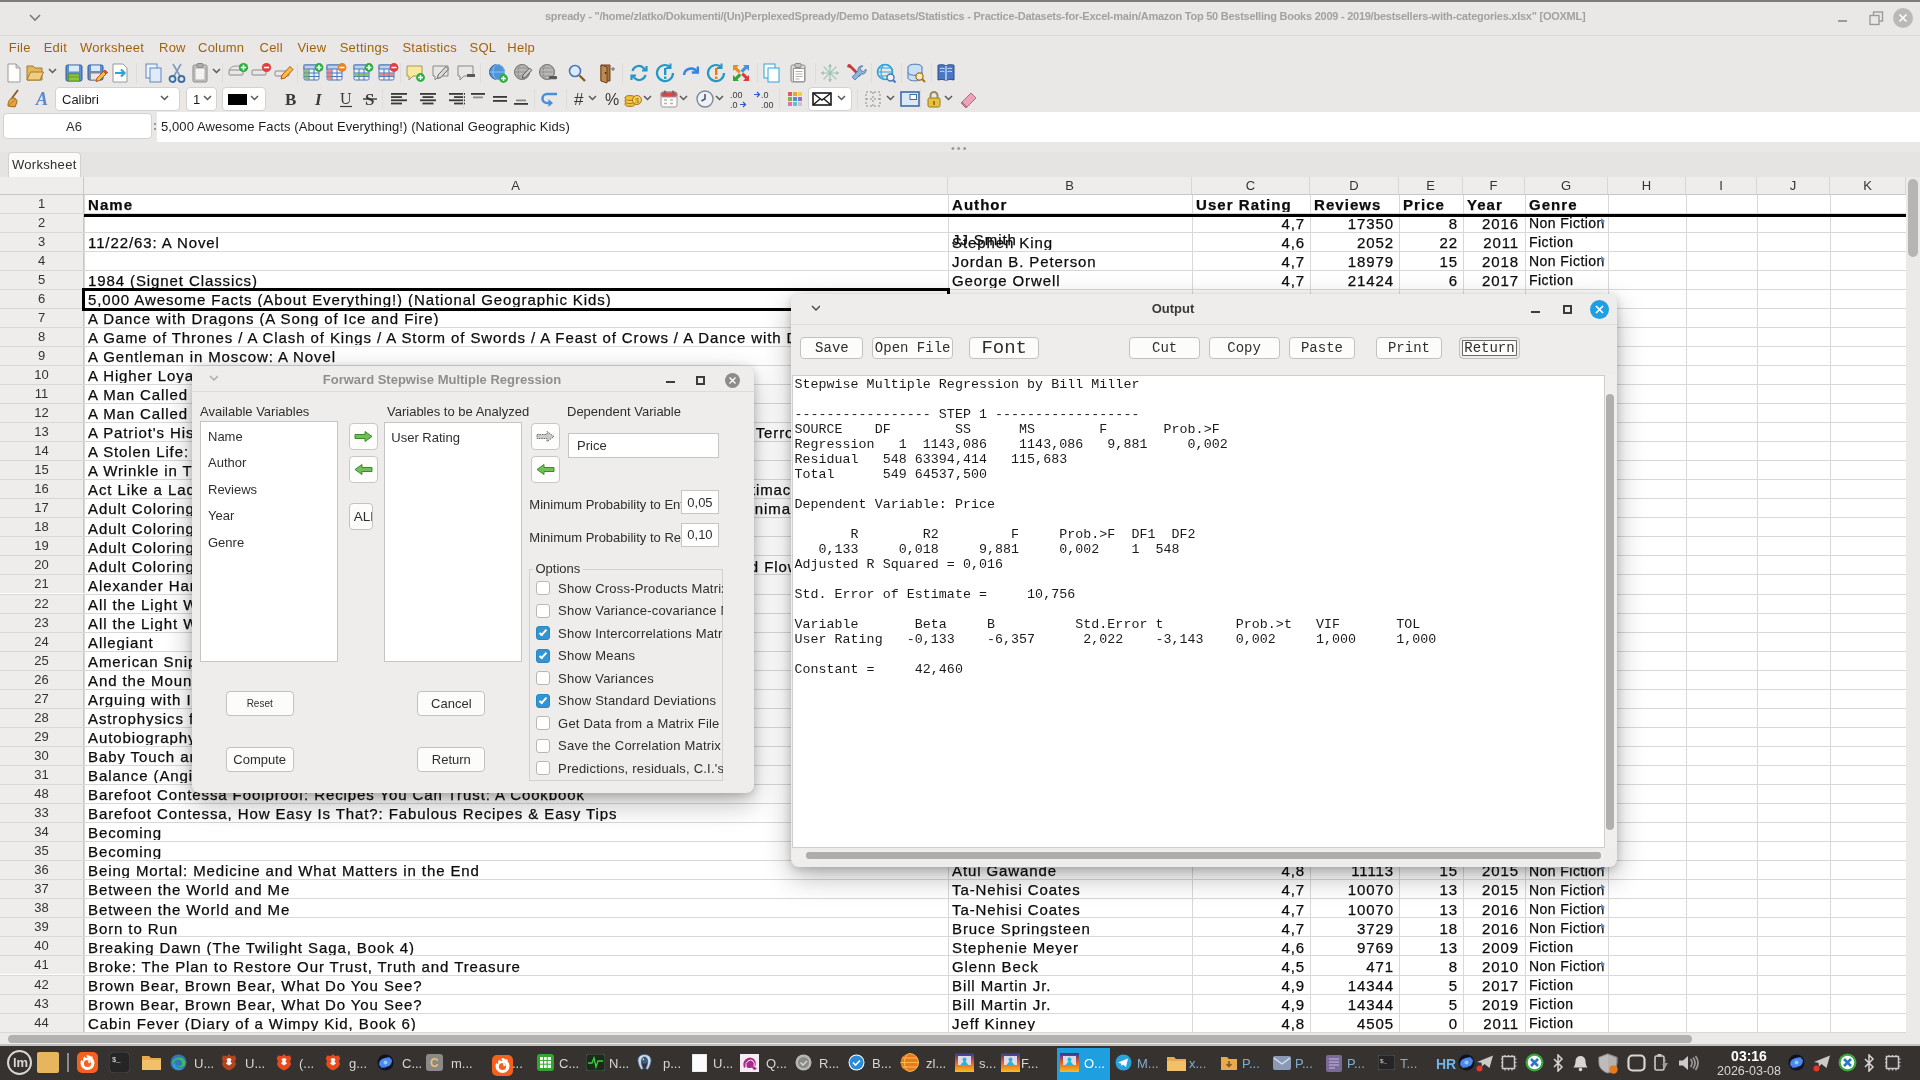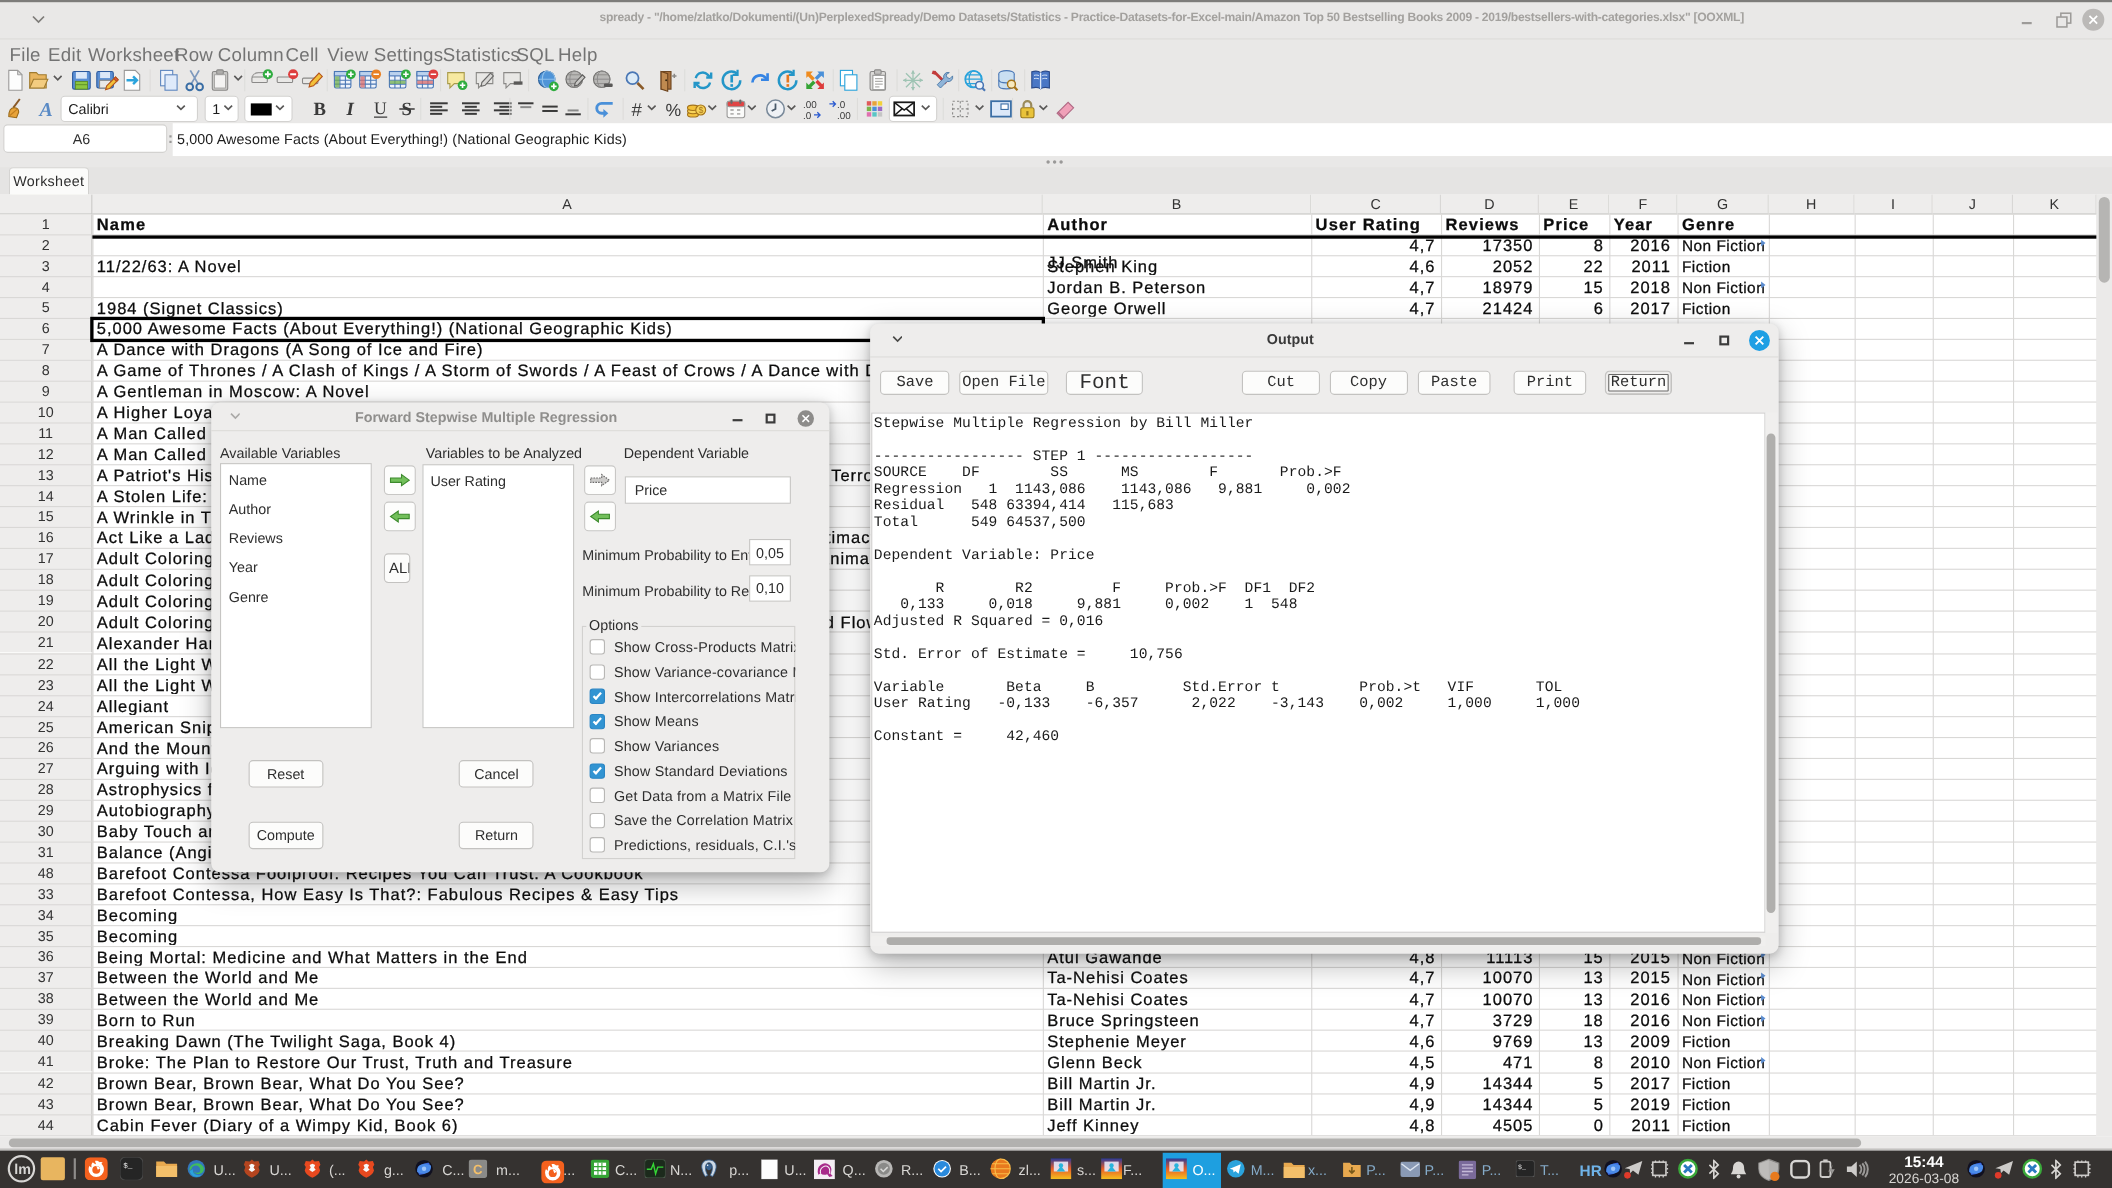--- a/index.html
+++ b/index.html
@@ -1,20 +1,20 @@
 <!DOCTYPE html>
 <html><head><meta charset="utf-8"><style>
 *{margin:0;padding:0;box-sizing:border-box}
 html,body{width:1920px;height:1080px;overflow:hidden;background:#e9e8e7;
   font-family:"Liberation Sans",sans-serif;}
 .abs{position:absolute}
 #titlebar{position:absolute;left:0;top:0;width:1920px;height:36px;background:#e9e8e7;border-bottom:1px solid #d9d8d6}
 #title{position:absolute;left:545px;top:10px;font:bold 11px "Liberation Sans";letter-spacing:-0.25px;color:#a3a19e;white-space:nowrap}
 #menubar{position:absolute;left:0;top:36px;width:1920px;height:24px;background:#e9e8e7}
-.mi{position:absolute;top:4px;font-size:17px;letter-spacing:.25px;color:#737373;white-space:nowrap}
+.mi{position:absolute;top:4px;font-size:13px;letter-spacing:.25px;color:#a16207;white-space:nowrap}
 #tb1{position:absolute;left:0;top:60px;width:1920px;height:26px;background:#e9e8e7}
 #tb2{position:absolute;left:0;top:86px;width:1920px;height:26px;background:#e9e8e7}
 .sep{position:absolute;top:3px;width:1px;height:20px;background:#dddcda}
 .ico{position:absolute;top:2px;width:22px;height:22px}
 #fbar{position:absolute;left:0;top:112px;width:1920px;height:30px;background:#e9e8e7}
 #namebox{position:absolute;left:3px;top:1px;width:149px;height:26px;background:#fff;border:1px solid #d3d2d0;border-radius:4px;text-align:center;text-indent:-7px;font-size:13px;color:#2e2e2e;line-height:25px}
 #farea{position:absolute;left:157px;top:0px;width:1763px;height:30px;background:#fff}
 #ftext{position:absolute;left:4px;top:7px;font-size:13px;letter-spacing:.1px;color:#1c1c1c;white-space:nowrap}
 #hstrip{position:absolute;left:0;top:142px;width:1920px;height:10px;background:#e9e8e7}
 #tabstrip{position:absolute;left:0;top:152px;width:1920px;height:25px;background:#e5e4e3}
@@ -981,21 +981,21 @@
     <div class="cbx on" style="left:344.29999999999995px;top:328.0px">
       <div class="ck"></div>
     </div>
     <div class="dlabel" style="left:366.1px;top:327.5px;width:165px;overflow:hidden;letter-spacing:.2px">Show Standard Deviations</div>
     <div class="cbx off" style="left:344.29999999999995px;top:350.5px"></div>
     <div class="dlabel" style="left:366.1px;top:350.0px;width:165px;overflow:hidden;letter-spacing:.2px">Get Data from a Matrix File</div>
     <div class="cbx off" style="left:344.29999999999995px;top:373.0px"></div>
     <div class="dlabel" style="left:366.1px;top:372.5px;width:165px;overflow:hidden;letter-spacing:.2px">Save the Correlation Matrix</div>
     <div class="cbx off" style="left:344.29999999999995px;top:395.5px"></div>
     <div class="dlabel" style="left:366.1px;top:395.0px;width:165px;overflow:hidden;letter-spacing:.2px">Predictions, residuals, C.I.'s to grid</div>
-    <div class="btn" style="left:33.69999999999999px;top:325.59999999999997px;width:68px;height:24.5px;font-size:13px;line-height:23px">Reset</div>
+    <div class="btn" style="left:33.69999999999999px;top:325.59999999999997px;width:68px;height:24.5px;font-size:10px;line-height:23px">Reset</div>
     <div class="btn" style="left:33.69999999999999px;top:381.40000000000003px;width:68px;height:24.5px;font-size:13px;line-height:23px">Compute</div>
     <div class="btn" style="left:225.3px;top:325.59999999999997px;width:68px;height:24.5px;font-size:13px;line-height:23px">Cancel</div>
     <div class="btn" style="left:225.3px;top:381.40000000000003px;width:68px;height:24.5px;font-size:13px;line-height:23px">Return</div>
   </div>
 <div class="dlg" id="dlg2" style="left:790.5px;top:294px;width:826.5px;height:573px">
     <div class="dtitle" style="height:31px">
       <svg class="chev" style="left:19px;top:10px" width="12" height="9">
         <path d="M2 2 l4 4 l4-4" stroke="#4a4a48" stroke-width="1.5" fill="none"></path>
       </svg>
       <div class="dttext" style="left:0;width:765px;text-align:center;color:#3a3a3a;top:7px">Output</div>
@@ -1333,21 +1333,21 @@
         <path d="M13 10 l3 0 l-4 7 l1 -5 l-3 0 l4 -6z" fill="#9a9896"></path>
       </svg>
     </div>
     <div class="abs" style="left:1677px;top:8px;width:21px;height:21px">
       <svg width="25" height="18">
         <path d="M2 6.5 h4 l5 -4.5 v14 l-5 -4.5 h-4z" fill="#cdcbc9"></path>
         <path d="M13.5 5 a6 6 0 0 1 0 8 M16 3.5 a8.5 8.5 0 0 1 0 11 M18.5 2 a11 11 0 0 1 0 14" stroke="#9a9896" fill="none" stroke-width="1.8"></path>
       </svg>
     </div>
     <div class="abs" style="left:1716px;top:2px;width:66px;text-align:center">
-      <div style="font-size:14px;font-weight:bold;color:#fff">15:44</div>
+      <div style="font-size:14px;font-weight:bold;color:#fff">03:16</div>
       <div style="font-size:12.5px;color:#d8d6d3;margin-top:0px">2026-03-08</div>
     </div>
     <div class="abs" style="left:1788px;top:8px;width:21px;height:21px">
       <svg width="17" height="17">
         <circle cx="8.5" cy="8.5" r="8" fill="#101020"></circle>
         <path d="M8.5 1.5 Q14 3.5 13 8.5 Q12 13 8.5 15.5 Q3 13.5 4 8.5 Q5 4 8.5 1.5z" fill="#3b6ae0" transform="rotate(40 8.5 8.5)"></path>
         <path d="M1.5 8.5 Q3.5 3 8.5 4 Q13 5 15.5 8.5 Q13.5 14 8.5 13 Q4 12 1.5 8.5z" fill="#4a8ae8" transform="rotate(-25 8.5 8.5)"></path>
         <circle cx="8.5" cy="8.5" r="2" fill="#9ec4f8"></circle>
       </svg>
     </div>

